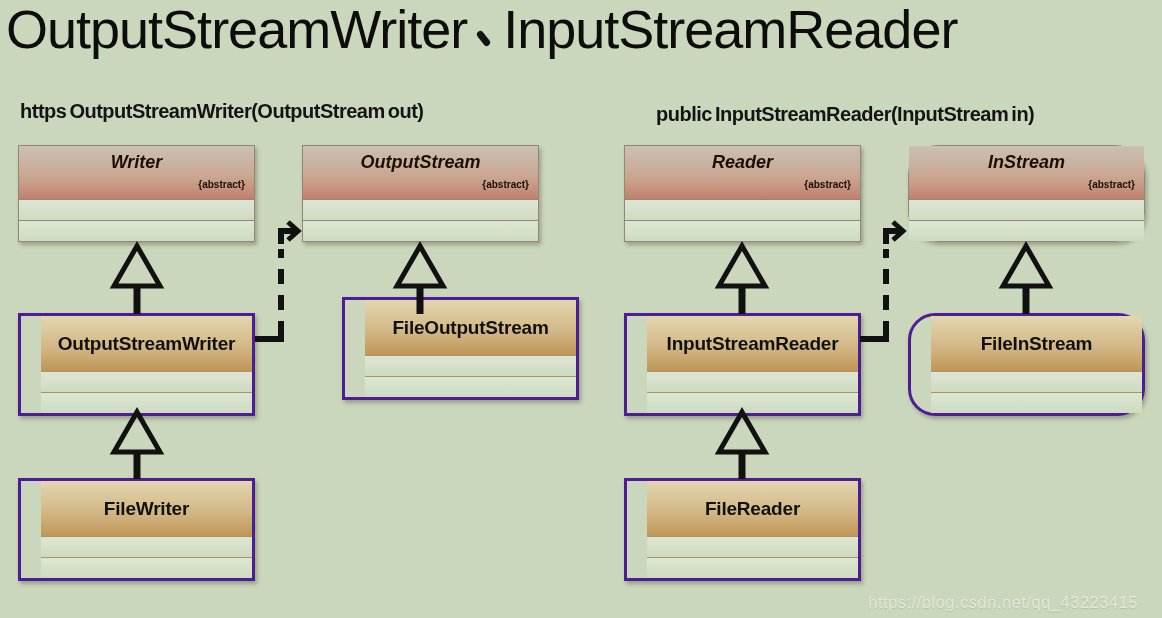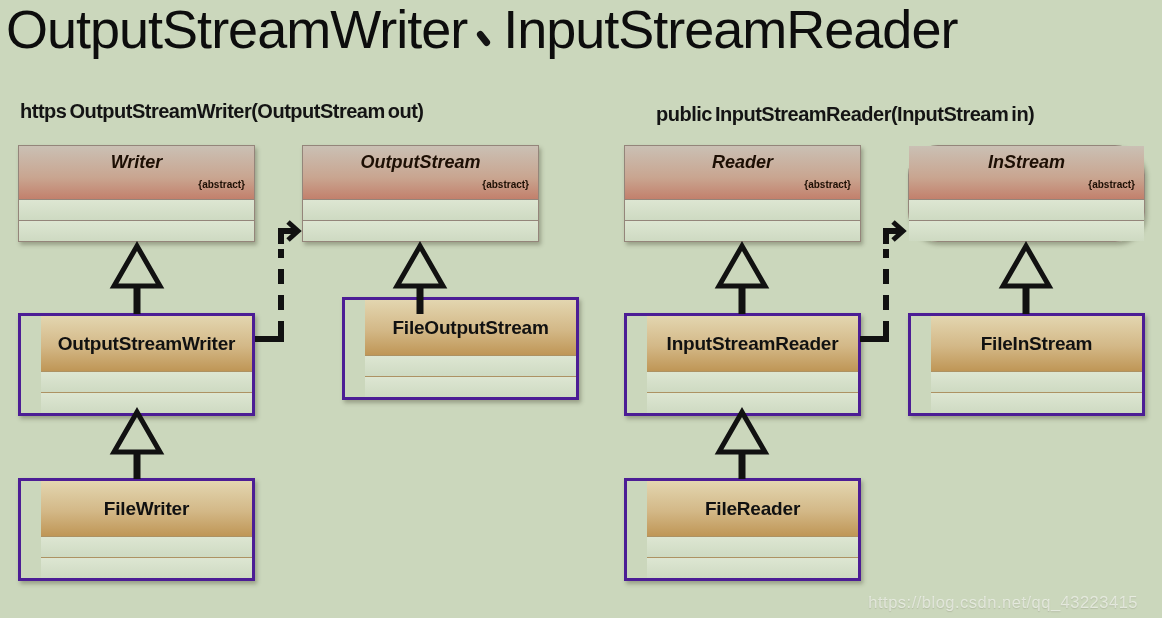--- a/index.html
+++ b/index.html
@@ -117,21 +117,21 @@
   </div>
 
   <div class="uml-box concrete" style="left:624px; top:313px;">
     <div class="hdr-c">
       <span>InputStreamReader</span>
     </div>
     <div class="comp"></div>
     <div class="comp"></div>
   </div>
 
-  <div class="uml-box concrete" style="left:908px; top:313px;">
+  <div class="uml-box concrete" style="left:908px; top:313px;border-radius:27px;">
     <div class="hdr-c">
       <span>FileInStream</span>
     </div>
     <div class="comp"></div>
     <div class="comp"></div>
   </div>
 
   <div class="uml-box concrete" style="left:624px; top:478px;">
     <div class="hdr-c">
       <span>FileReader</span>

